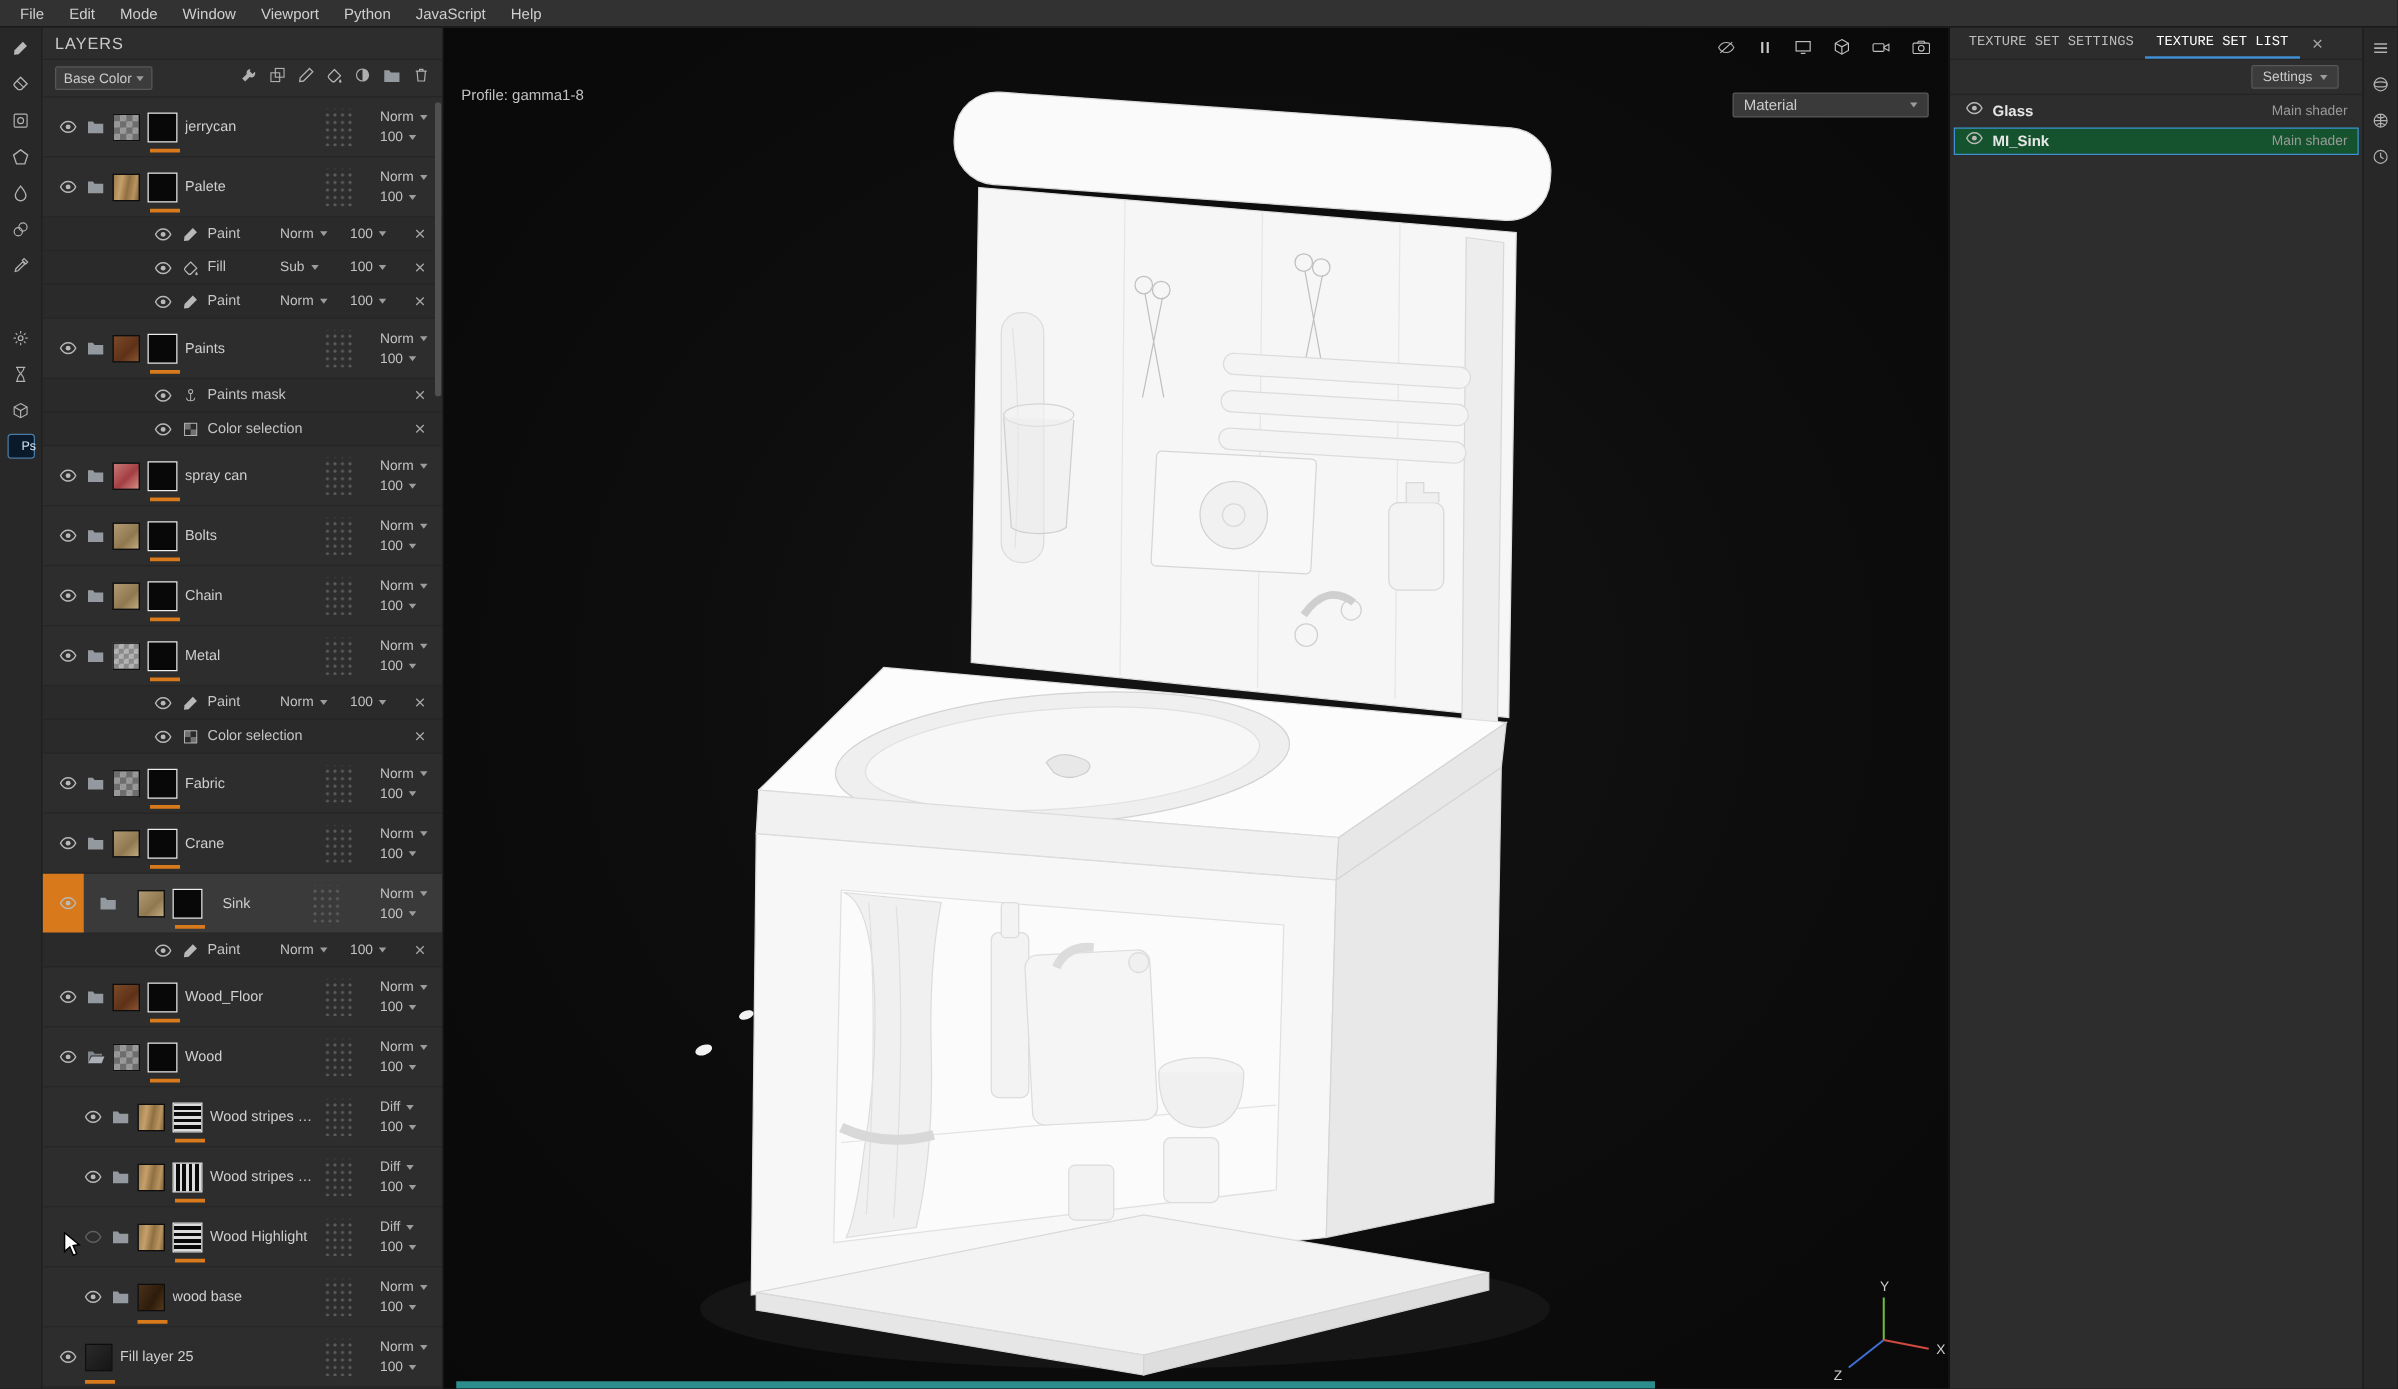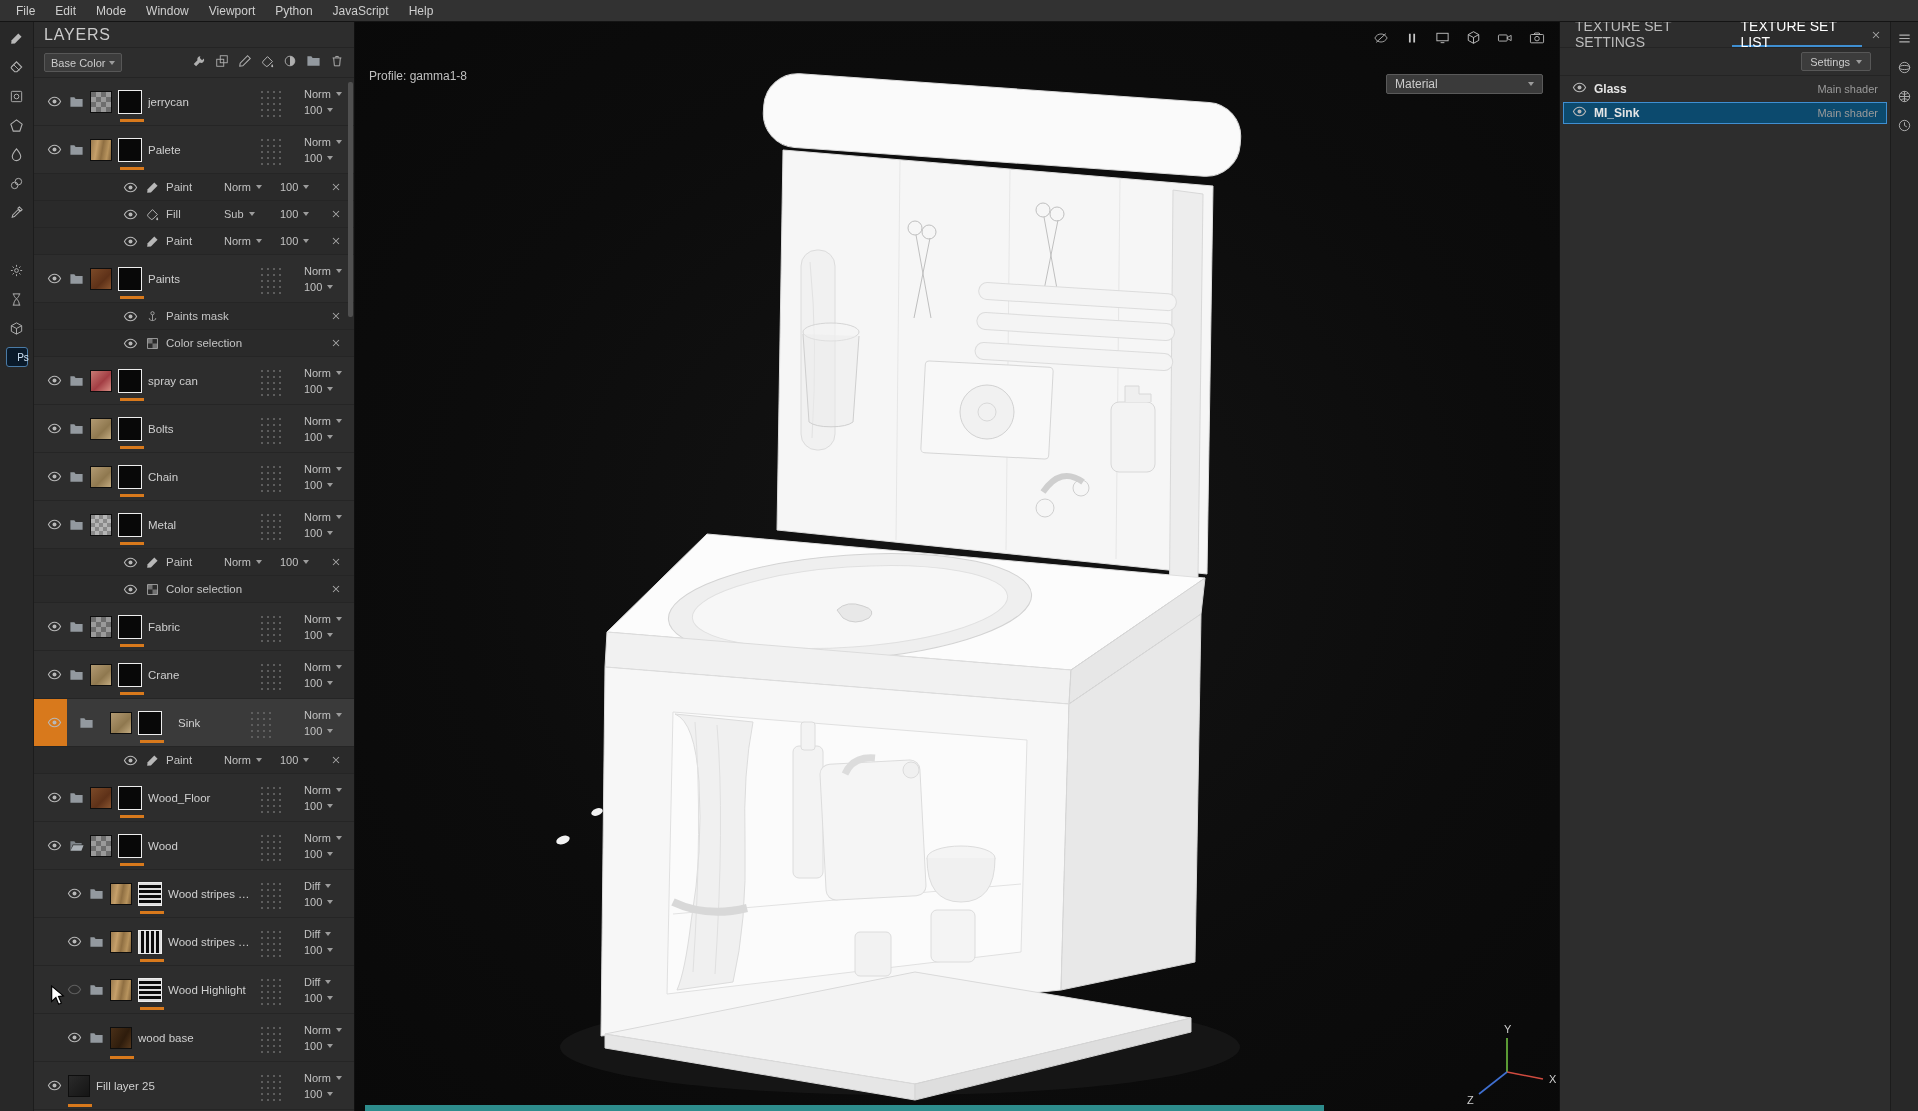--- a/index.html
+++ b/index.html
@@ -14,21 +14,21 @@
   
   .strip{position:absolute;top:0;bottom:0;background:#282828;}
   .strip-left{left:0;width:34px;border-right:1px solid #1c1c1c;}
   .strip-right{right:0;width:28px;border-left:1px solid #1c1c1c;}
   .tool-btn{width:26px;height:26px;margin:3px auto;display:flex;align-items:center;justify-content:center;border-radius:3px;}
   .tool-gap{height:26px;}
   .badge{width:22px;height:20px;margin:6px auto;background:#0a1a2a;border:1px solid #4a7ba6;border-radius:3px;color:#cfe3f5;font-size:10px;display:flex;align-items:center;justify-content:center;padding-left:13px;}
 
   
   .layers-panel{position:absolute;left:34px;top:0;bottom:0;width:321px;background:#2d2d2d;border-right:1px solid #101010;overflow:hidden;}
-  .panel-header{height:26px;display:flex;align-items:center;padding:0 10px;color:#cbcbcb;font-size:16px;letter-spacing:.8px;background:#2d2d2d;border-bottom:1px solid #242424;}
+  .panel-header{height:26px;display:flex;align-items:center;padding:0 10px;color:#cbcbcb;font-size:13px;letter-spacing:.8px;background:#2d2d2d;border-bottom:1px solid #242424;}
   .panel-header .spacer{flex:1;}
   .panel-header .icon{margin-left:10px;}
   .layers-toolbar{height:30px;display:flex;align-items:center;padding:0 10px;gap:9px;border-bottom:1px solid #242424;}
   .channel-select{width:78px;height:19px;background:#3c3c3c;border:1px solid #575757;border-radius:2px;display:flex;align-items:center;padding:0 6px;font-size:11px;color:#cccccc;}
   .channel-select .chev{margin-left:auto;}
   .layers-toolbar .fspacer{flex:1;}
   .chev{width:0;height:0;border-left:3.5px solid transparent;border-right:3.5px solid transparent;border-top:4px solid #9c9c9c;display:inline-block;}
   .layers-list{position:absolute;top:56px;left:0;right:0;bottom:0;overflow:hidden;}
   .layer-row{position:relative;display:flex;align-items:center;background:#2d2d2d;border-bottom:1px solid #252525;}
   .layer-row.group{height:48px;padding-left:12px;gap:6px;}
@@ -71,28 +71,28 @@
   .vp-toolbar .icon{display:flex;}
   .display-select{position:absolute;top:52px;right:16px;width:157px;height:20px;background:#3a3a3a;border:1px solid #5a5a5a;border-radius:2px;display:flex;align-items:center;padding:0 8px;font-size:12px;color:#cccccc;}
   .display-select .chev{margin-left:auto;}
   .model-svg{position:absolute;left:0;top:0;}
   .gizmo{position:absolute;left:1100px;top:1000px;}
   .progress-fill{position:absolute;left:10px;bottom:0;height:6px;background:#2d8c8c;}
 
   
   .right-panel{position:absolute;left:1559px;width:331px;top:0;bottom:0;background:#2d2d2d;border-left:1px solid #101010;}
   .ts-tabs{height:26px;display:flex;align-items:stretch;border-bottom:1px solid #242424;padding-left:6px;}
-  .ts-tab{display:flex;align-items:center;padding:0 9px;font-size:14px;color:#bdbdbd;border-bottom:2px solid transparent;}
+  .ts-tab{display:flex;align-items:center;padding:0 9px;font-size:11px;color:#bdbdbd;border-bottom:2px solid transparent;font-family:Liberation Mono, monospace;}
   .ts-tab.active{color:#ffffff;border-bottom:2px solid #3f8fd2;}
   .ts-tabs .icon{display:flex;align-items:center;padding:0 8px;}
   .ts-toolbar{height:28px;display:flex;align-items:center;padding:0 19px;gap:10px;border-bottom:1px solid #242424;}
   .ts-toolbar .fspacer{flex:1;}
   .settings-btn{display:flex;align-items:center;gap:6px;background:#3c3c3c;border:1px solid #575757;border-radius:2px;height:19px;padding:0 8px;font-size:11px;color:#cccccc;}
   .ts-row{height:22px;display:flex;align-items:center;padding:0 8px;gap:7px;margin:2px 3px;border:1px solid transparent;}
-  .ts-row.selected{border:1px solid #3f8fd2;background:#0c4a6e;}
+  .ts-row.selected{border:1px solid #3f8fd2;background:#14532d;}
   .ts-name{font-size:12px;font-weight:bold;color:#e6e6e6;}
   .ts-shader{margin-left:auto;font-size:11px;color:#9a9a9a;}
   .props-panel{position:absolute;top:421px;left:0;right:0;bottom:0;border-top:1px solid #202020;background:#2d2d2d;}
   .props-empty{padding:14px 12px;font-size:12px;color:#8d8d8d;}
 
   .cursor{position:absolute;left:50px;top:985px;z-index:50;pointer-events:none;}
 </style>
 </head>
 <body>
 

